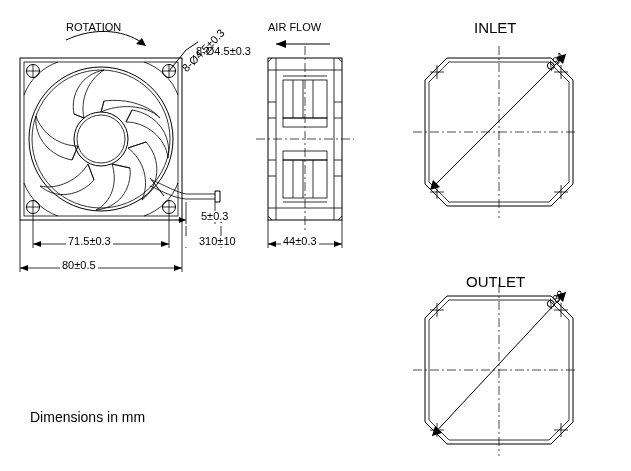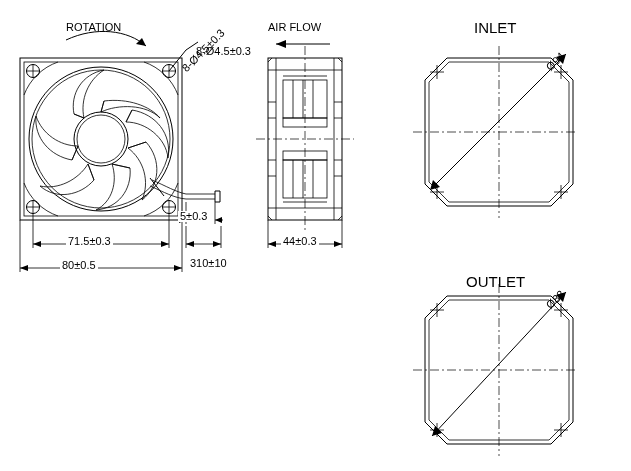--- a/index.html
+++ b/index.html
@@ -121,22 +121,22 @@
     <path class="dimline" d="M186 244 L 221 244"></path>
     <path fill="#000" d="M186 244 l 8 -3 v 6 z"></path>
     <path fill="#000" d="M221 244 l -8 -3 v 6 z"></path>
   </svg>
 
   <div class="lbl" style="left:66px; top:22px;">ROTATION</div>
   <div class="lbl" style="left:196px; top:46px;">8-Ø4.5±0.3</div>
   <div class="lbl" style="left:80px; top:134px;"></div>
   <div class="lbl" style="left:66px; top:236px; background:#fff; padding:0 2px;text-align:right;">71.5±0.3</div>
   <div class="lbl" style="left:60px; top:260px; background:#fff; padding:0 2px;">80±0.5</div>
-  <div class="lbl" style="left:178px; top:211px; background:#fff; padding:0 2px;">5±0.3</div>
-  <div class="lbl" style="left:184px; top:236px; background:#fff; padding:0 6px;margin-top:22px;">310±10</div>
+  <div class="lbl" style="left:199px; top:211px; background:#fff; padding:0 2px;">5±0.3</div>
+  <div class="lbl" style="left:184px; top:236px; background:#fff; padding:0 15px;">310±10</div>
 
   <svg width="631" height="471">
 
     <rect class="ln" x="268" y="58" width="74" height="162"></rect>
 
     <path class="ln-thin" d="M268 70 L 342 70 M268 208 L 342 208"></path>
     <path class="ln-thin" d="M276 58 L 276 220 M334 58 L 334 220"></path>
 
     <path class="ln-thin" d="M268 62 L 272 58 M338 58 L 342 62 M342 216 L 338 220 M272 220 L 268 216"></path>
 
@@ -209,18 +209,19 @@
     <path class="ln" d="M432 436 L 566 292"></path>
     <path fill="#000" d="M432 436 l 10 -3 l -7 -7 z"></path>
     <path fill="#000" d="M566 292 l -10 3 l 7 7 z"></path>
   </svg>
 
   <div class="lbl big" style="left:466px; top:274px;">OUTLET</div>
   <div class="lbl" style="left:552px; top:300px;">
     <span class="rot-45" style="display:inline-block;">Ø88</span>
   </div>
 
+  <div class="lbl mid" style="left:30px; top:410px; font-size:14px;">Dimensions in mm</div>
 
 </div>
 
 <div style="position:absolute; left:188px; top:58px;">
   <span class="lbl rot-45" style="position:static; display:inline-block;">8-Ø4.5±0.3</span>
 </div>
 
 </body></html>

